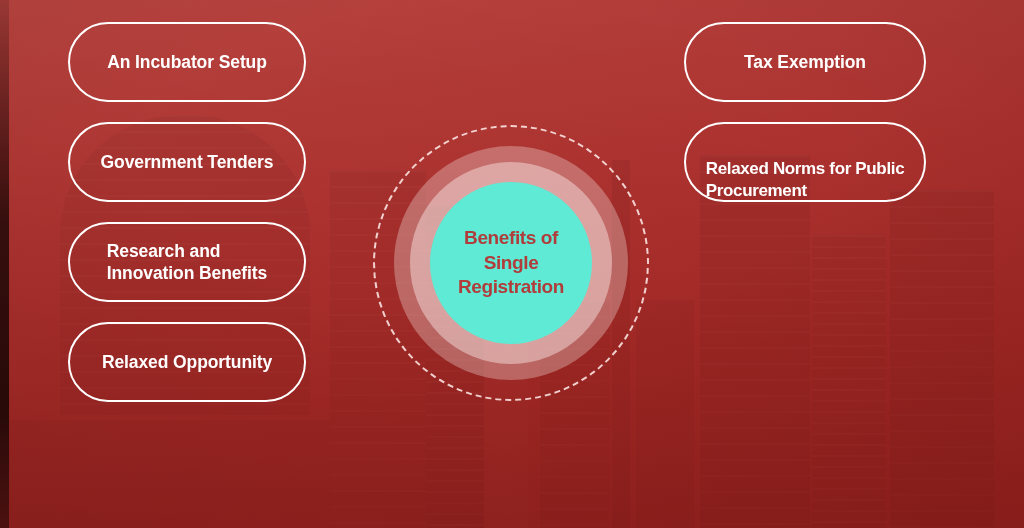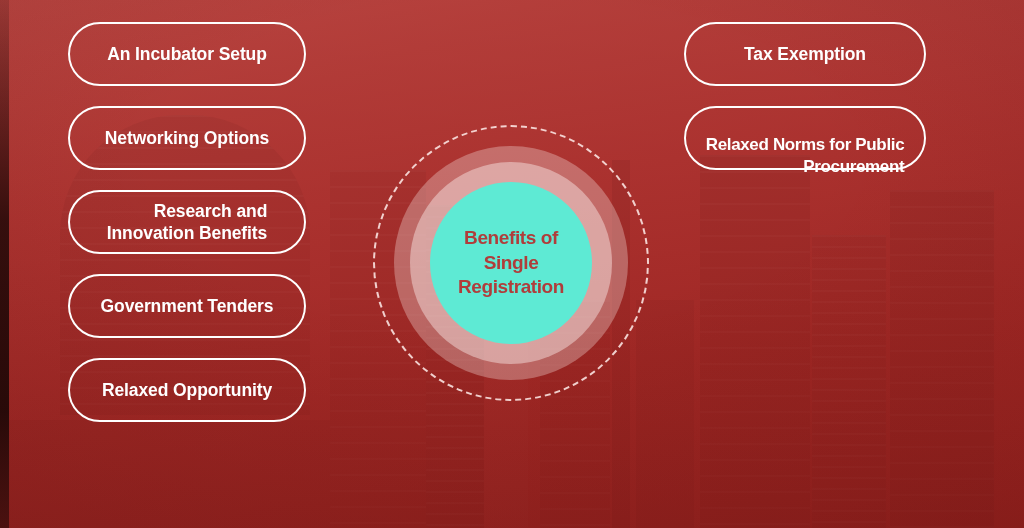--- a/index.html
+++ b/index.html
@@ -94,28 +94,28 @@
     top: 22px;
     display: flex;
     flex-direction: column;
     gap: 20px;
     z-index: 5;
   }
   .col-left  { left: 68px;  width: 238px; }
   .col-right { left: 684px; width: 242px; }
 
   .pill {
-    height: 64px;
+    height: 80px;
     border: 2px solid #ffffff;
     border-radius: 42px;
     display: flex;
     align-items: center;
     justify-content: center;
     box-sizing: border-box;
-    text-align: right;
+    text-align: left;
     padding: 0 6px;
   }
   .pill-label {
     color: #ffffff;
     font-size: 17.5px;
     font-weight: bold;
     line-height: 1.28;
     letter-spacing: -0.1px;
     white-space: pre-line;
   }
@@ -219,28 +219,25 @@
     <div class="red-wash"></div>
     <div class="vignette"></div>
     <div class="edge-dark"></div>
   </div>
 
   <div class="col col-left">
     <div class="pill">
       <span class="pill-label">An Incubator Setup</span>
     </div>
     <div class="pill">
-      <span class="pill-label">Networking Options</span>
+      <span class="pill-label">Government Tenders</span>
     </div>
     <div class="pill">
       <span class="pill-label">Research and
 Innovation Benefits</span>
-    </div>
-    <div class="pill">
-      <span class="pill-label">Government Tenders</span>
     </div>
     <div class="pill">
       <span class="pill-label">Relaxed Opportunity</span>
     </div>
   </div>
 
   <div class="col col-right">
     <div class="pill">
       <span class="pill-label">Tax Exemption</span>
     </div>

